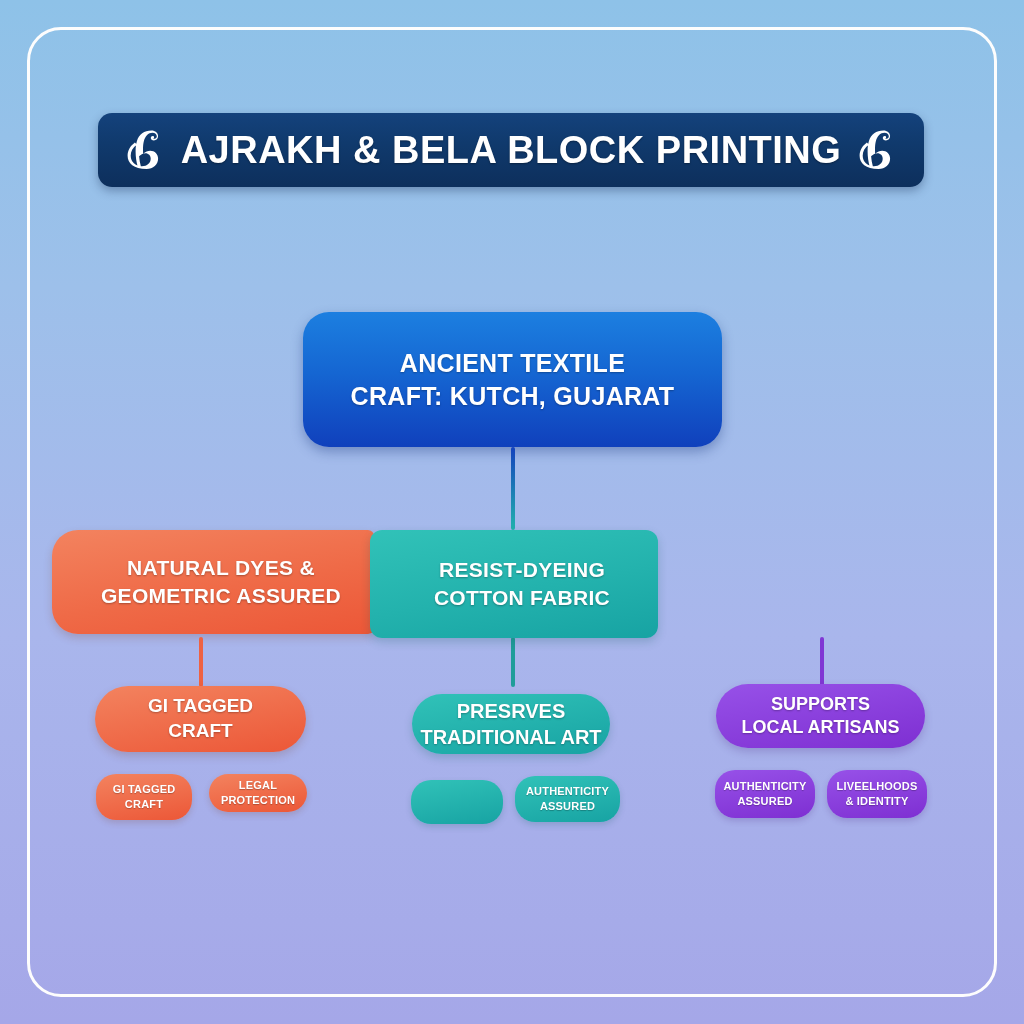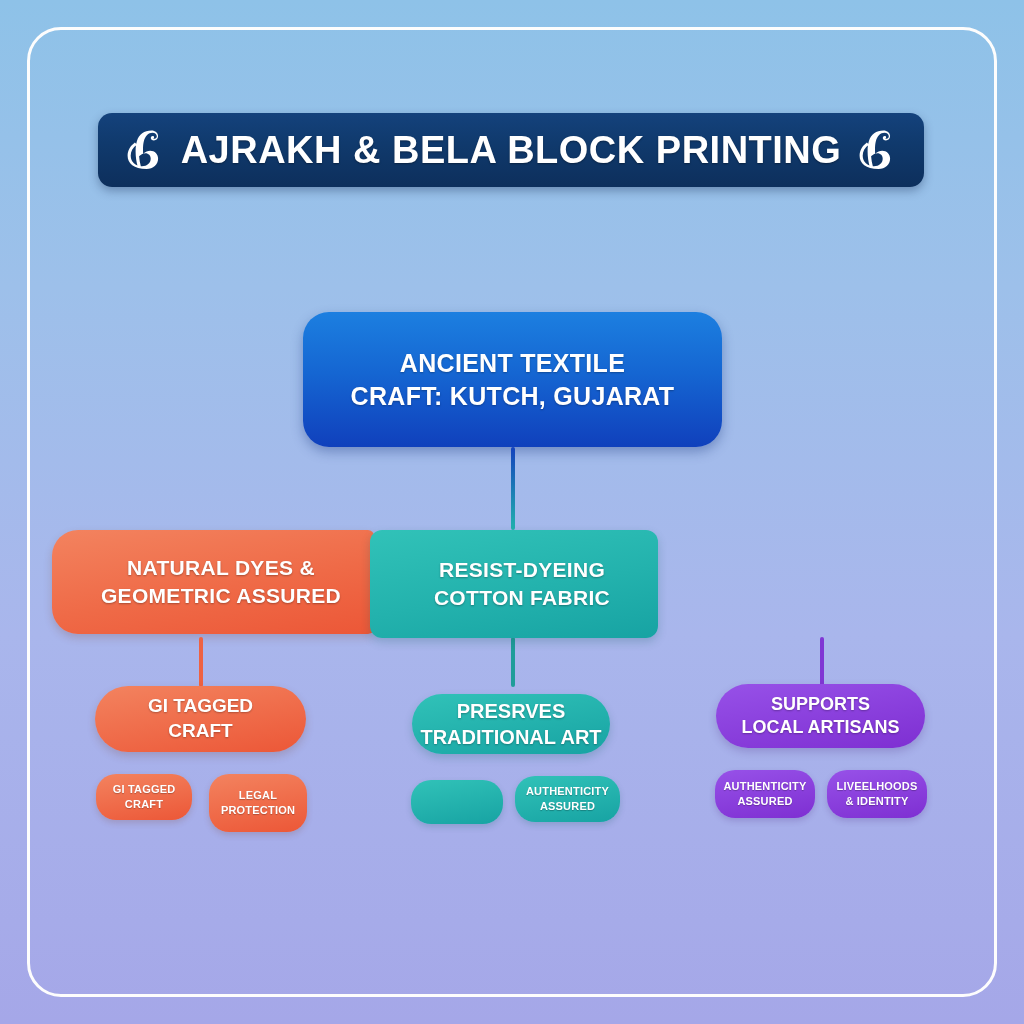--- a/index.html
+++ b/index.html
@@ -168,21 +168,21 @@
     line-height:1.32;
     letter-spacing:.2px;
     border-radius:20px;
     text-shadow:0 1px 1px rgba(0,0,0,.25);
   }
   .tag-chip.orange { background:linear-gradient(170deg,#f3835f,#ec5737); box-shadow:0 3px 6px rgba(120,60,40,.2); }
   .tag-chip.teal   { background:linear-gradient(170deg,#31c2b8,#17a3a3); box-shadow:0 3px 6px rgba(20,90,95,.2); }
   .tag-chip.purple { background:linear-gradient(170deg,#9751e8,#7e2fd2); box-shadow:0 3px 6px rgba(70,30,120,.2); }
 
   #tag-0-0 { left:96px;  top:774px; width:96px;  height:46px; }
-  #tag-0-1 { left:209px; top:774px; width:98px;  height:58px; }
+  #tag-0-1 { left:209px; top:774px; width:98px;  height:38px; }
   #tag-1-0 { left:411px; top:780px; width:92px;  height:44px; }
   #tag-1-1 { left:515px; top:776px; width:105px; height:46px; }
   #tag-2-0 { left:715px; top:770px; width:100px; height:48px; }
   #tag-2-1 { left:827px; top:770px; width:100px; height:48px; }
 </style>
 </head>
 <body>
 
 <div id="frame"></div>
 

